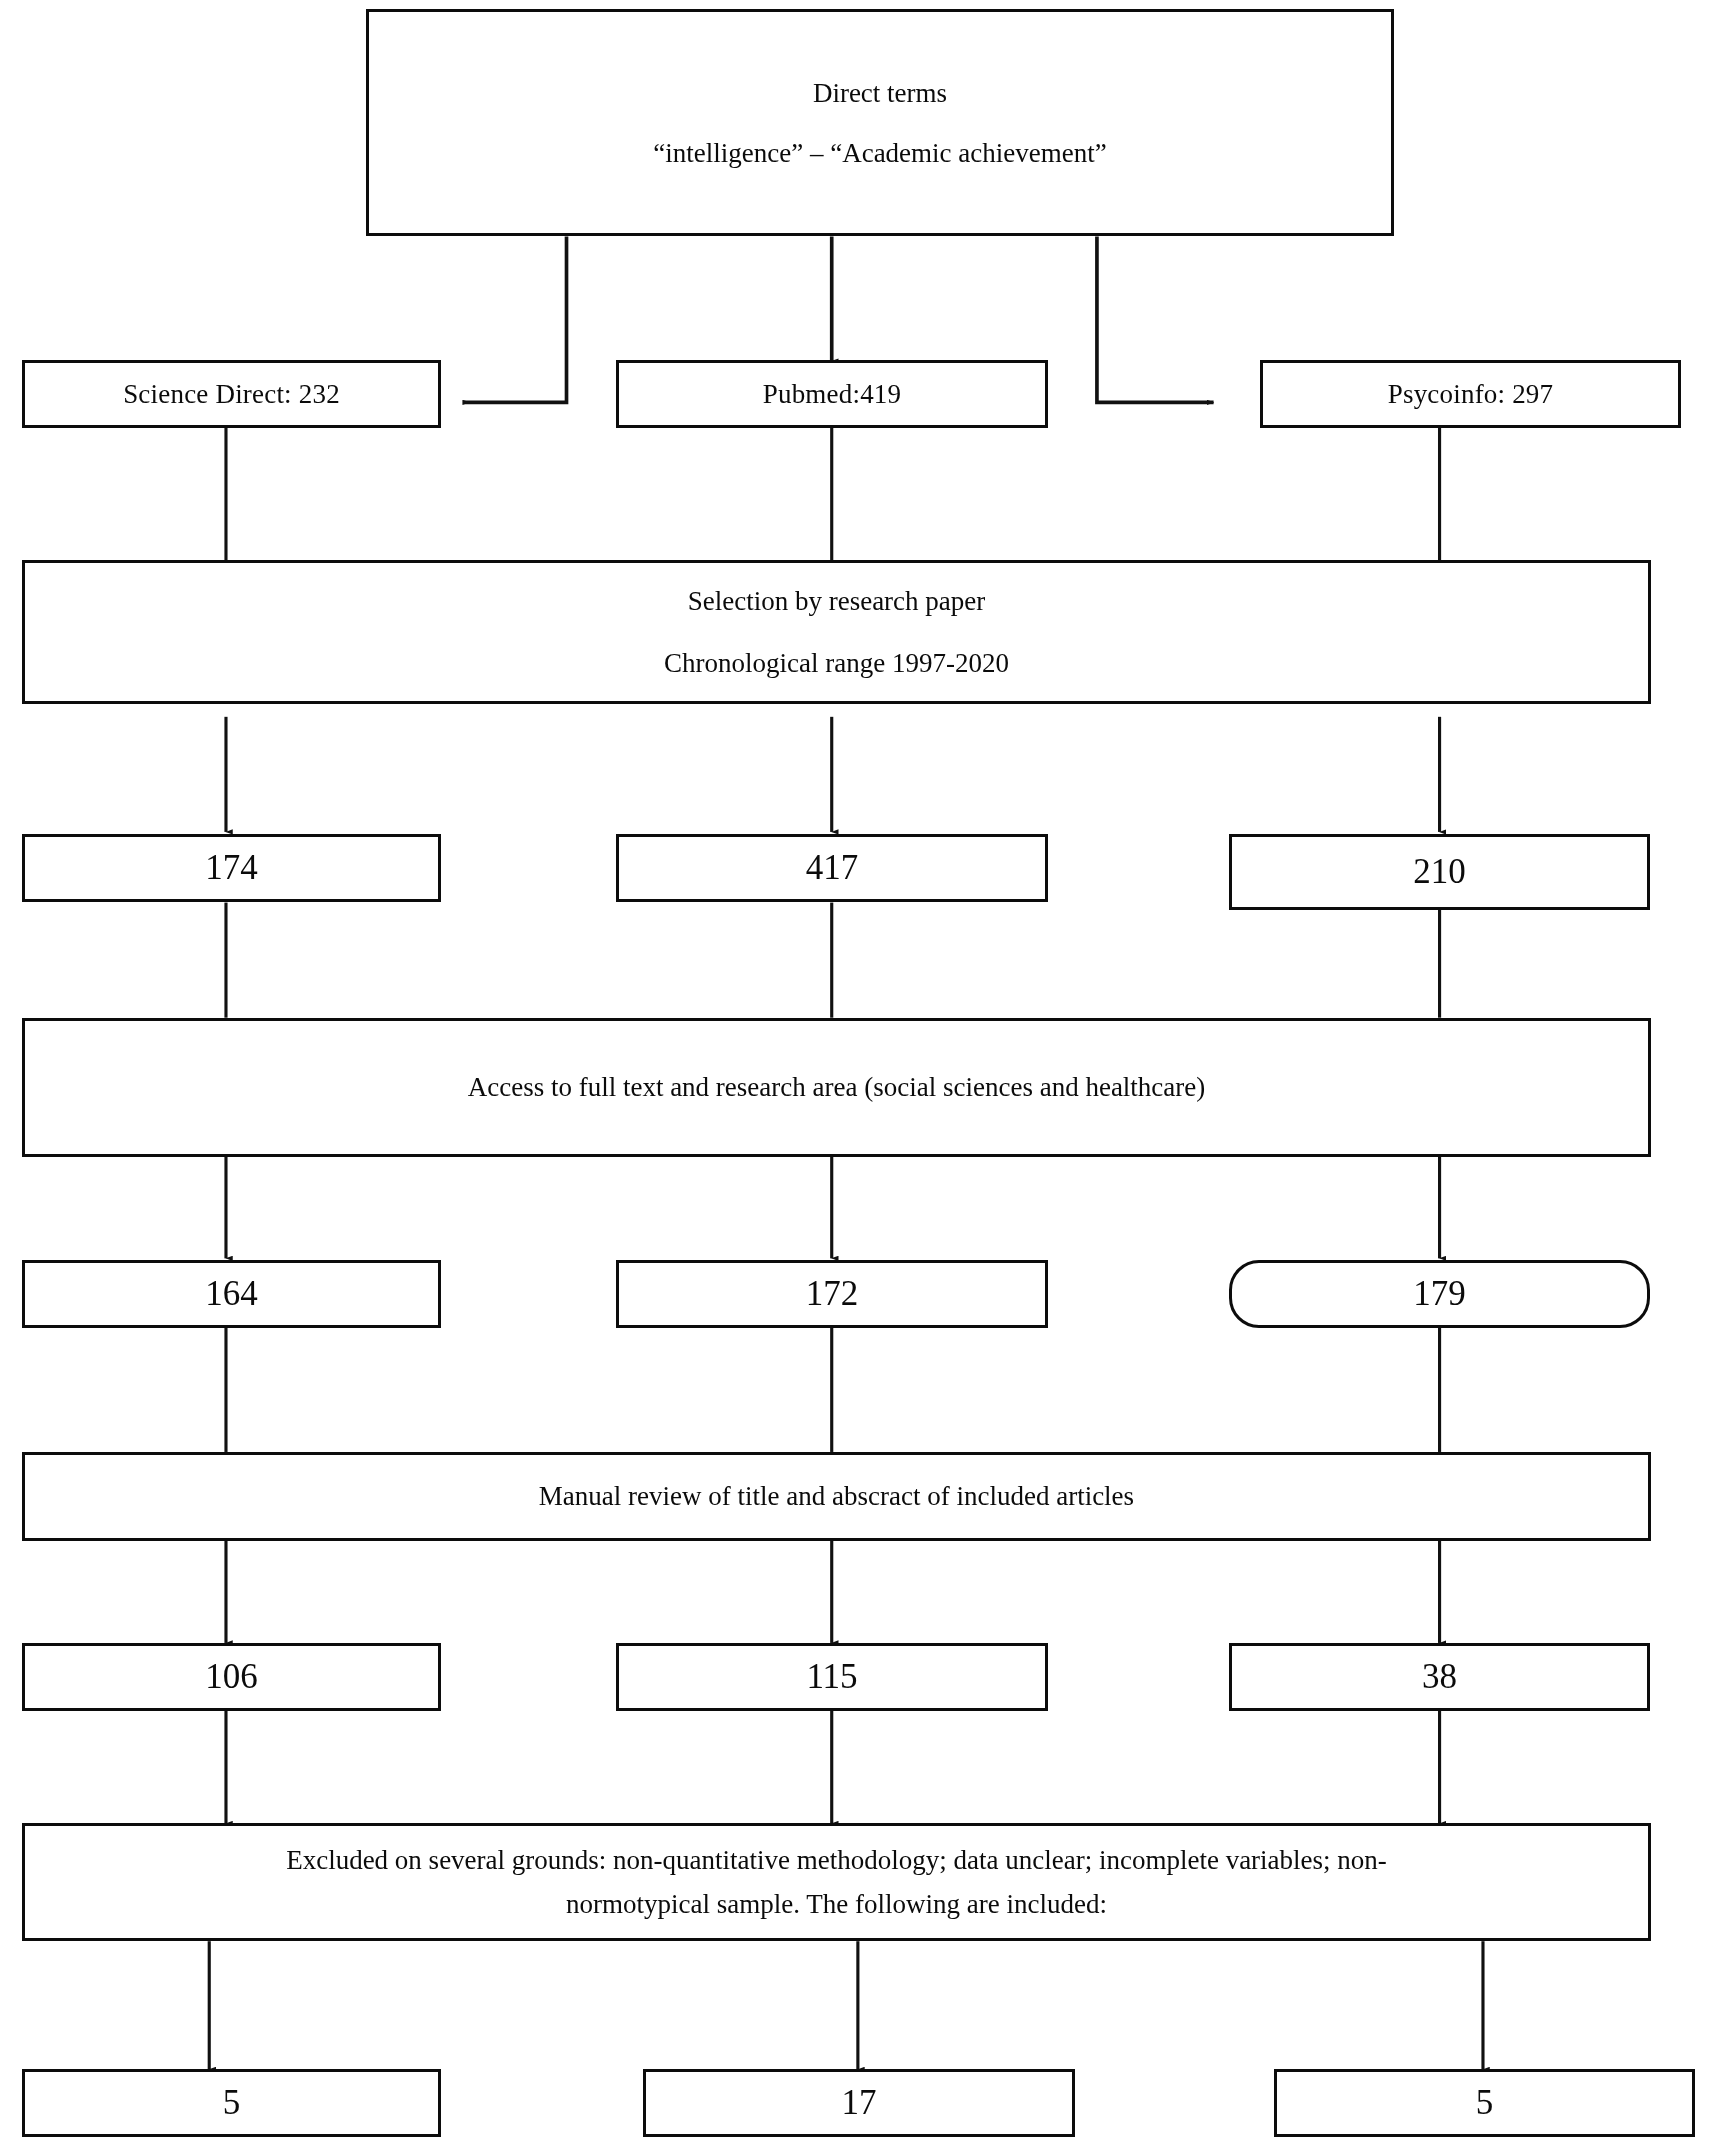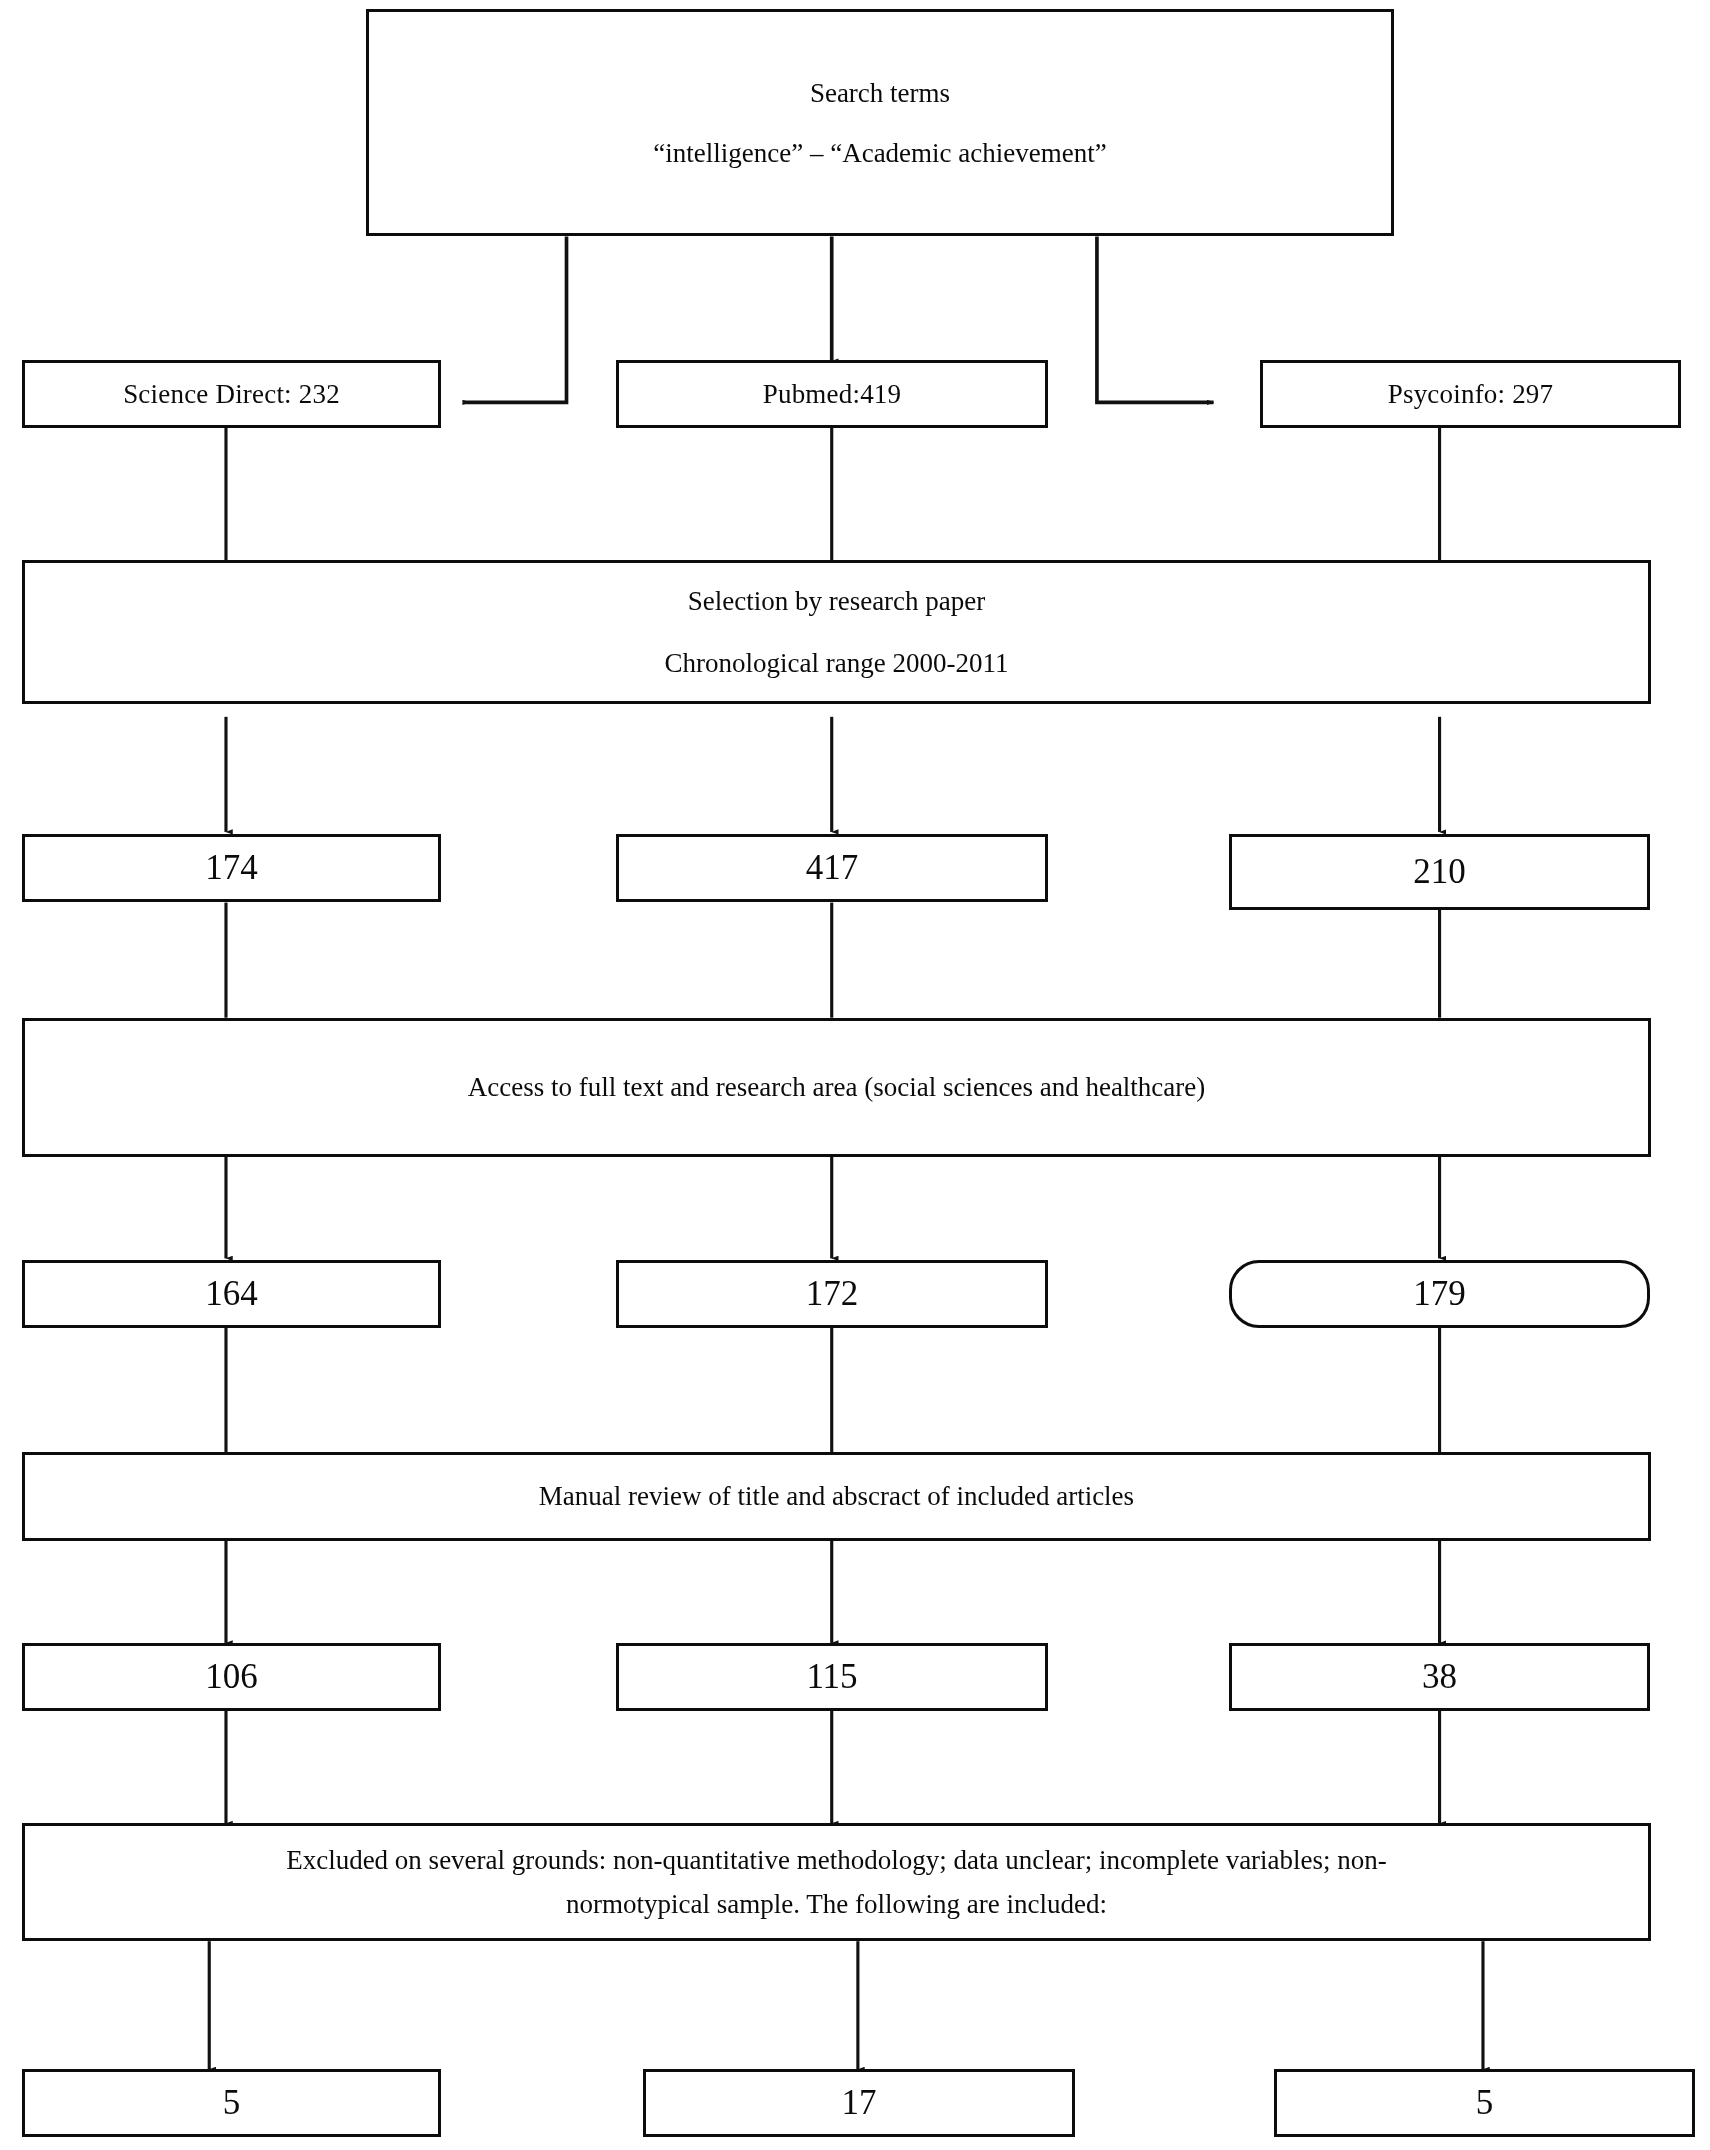--- a/index.html
+++ b/index.html
@@ -132,37 +132,37 @@
     </g>
 
     <g stroke="#111111" stroke-width="6" fill="none">
       <path d="M400,3710 L400,3955" marker-end="url(#arrow-down)"></path>
       <path d="M1640,3710 L1640,3955" marker-end="url(#arrow-down)"></path>
       <path d="M2835,3710 L2835,3955" marker-end="url(#arrow-down)"></path>
     </g>
   </svg>
 
   <div class="node node-search" style="left:366px; top:9.4px; width:1028px; height:227px;">
-    <span class="line">Search terms</span>
+    <span class="line">Direct terms</span>
     <span class="line">“intelligence” – “Academic achievement”</span>
   </div>
 
   <div class="node node-db" style="left:22px; top:360px; width:419px; height:68px;">
     <span class="line">Science Direct: 232</span>
   </div>
   <div class="node node-db" style="left:616px; top:360px; width:432px; height:68px;">
     <span class="line">Pubmed:419</span>
   </div>
   <div class="node node-db" style="left:1229px; top:360px; width:421px; height:68px;margin-left:31px;">
     <span class="line">Psycoinfo: 297</span>
   </div>
 
   <div class="node node-stage two-line" style="left:22px; top:560px; width:1629px; height:144px;">
     <span class="line">Selection by research paper</span>
-    <span class="line">Chronological range 2000-2011</span>
+    <span class="line">Chronological range 1997-2020</span>
   </div>
 
   <div class="node node-count" style="left:22px; top:834px; width:419px; height:68px;">
     <span class="line">174</span>
   </div>
   <div class="node node-count" style="left:616px; top:834px; width:432px; height:68px;">
     <span class="line">417</span>
   </div>
   <div class="node node-count" style="left:1229px; top:834px; width:421px; height:76px;">
     <span class="line">210</span>

